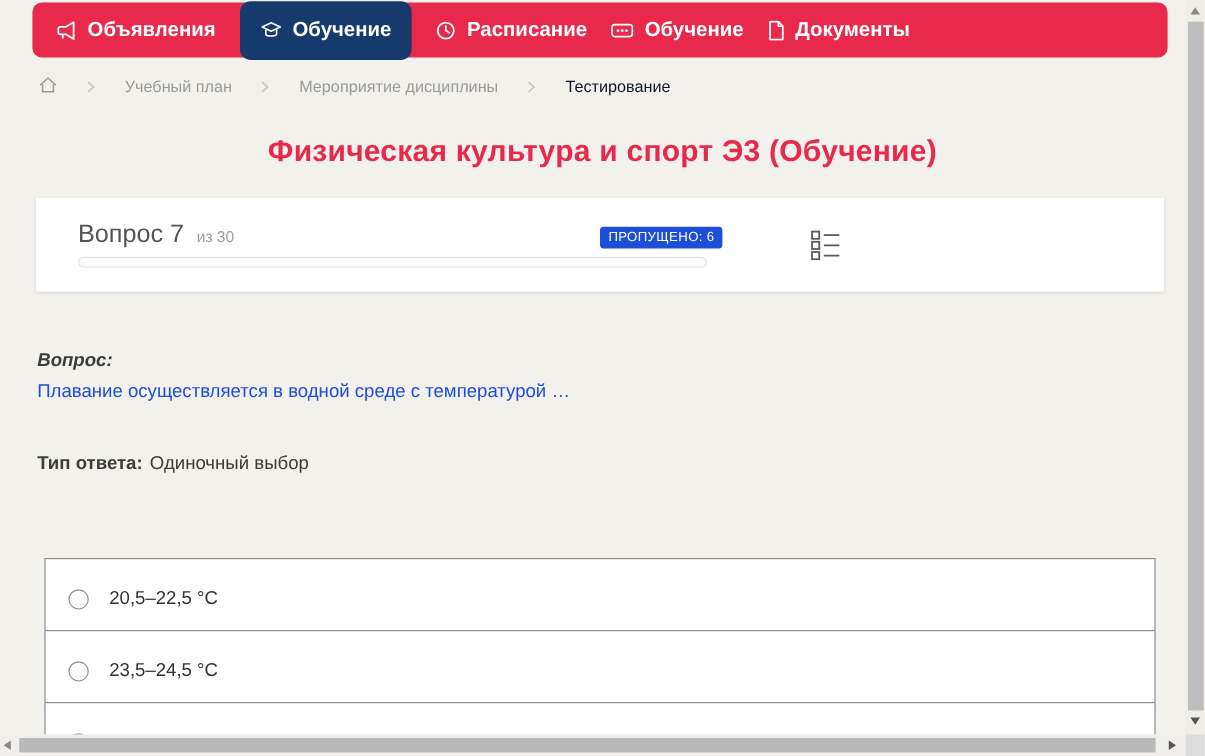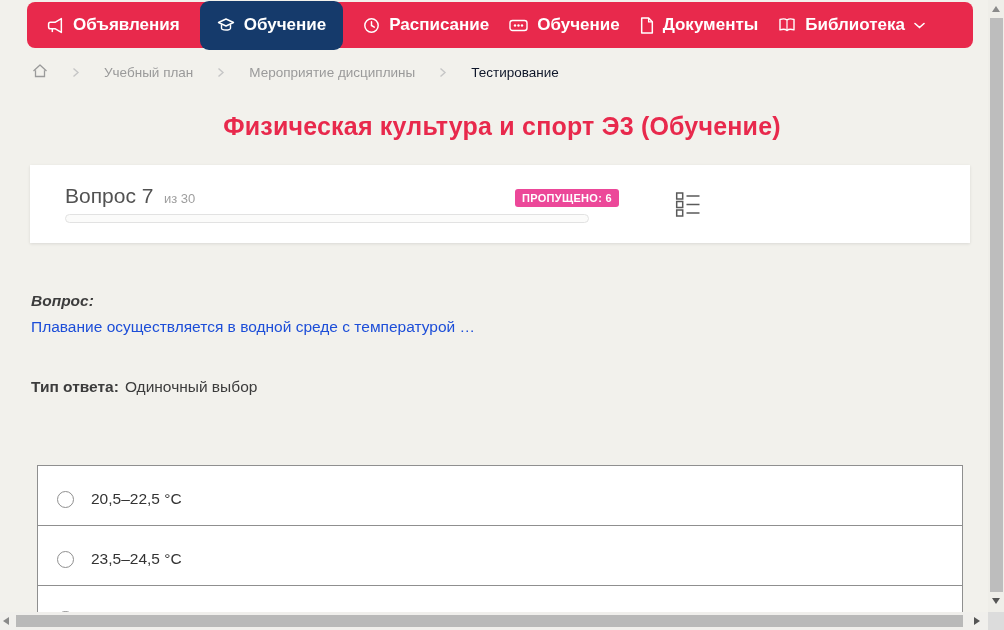--- a/index.html
+++ b/index.html
@@ -36,22 +36,22 @@
   }
   
   .question-card{
     position:absolute;left:30px;top:165px;width:940px;height:78px;
     background:#ffffff;box-shadow:0 1px 3px rgba(0,0,0,.10);
   }
   .q-head{position:absolute;left:35px;top:19px;}
   .q-number{font-size:21px;color:#525252;}
   .q-total{font-size:13px;color:#9e9e9e;margin-left:6px;}
   .skip-badge{
-    position:absolute;left:485px;top:24px;background:#ec4899;color:#fff;
-    font-size:11px;font-weight:700;padding:3px 7px 3px;border-radius:3px;
+    position:absolute;left:470px;top:24px;background:#1d4ed8;color:#fff;
+    font-size:11px;font-weight:400;padding:3px 7px 3px;border-radius:3px;
     letter-spacing:.3px;
   }
   .progress{
     position:absolute;left:35px;top:49px;width:522px;height:7px;
     border:1px solid #e2e2e2;background:#fbfbfa;border-radius:5px;overflow:hidden;
   }
   .progress-fill{height:100%;width:0%;background:#e8294c;border-radius:5px;}
   .qlist-btn{position:absolute;left:645px;top:26px;cursor:pointer;background:none;border:none;padding:0;}
   .timer{
     position:absolute;right:26px;top:17px;font-size:30px;font-weight:300;
@@ -136,34 +136,20 @@
       <span>Обучение</span>
     </div>
     <div class="nav-item">
       <span>
           <svg width="14" height="17" viewBox="0 0 13 16">
             <path d="M1.5 1h6.5l3.5 3.5V15h-10V1z" fill="none" stroke="#fff" stroke-width="1.4" stroke-linejoin="round"></path>
             <path d="M8 1v3.5h3.5" fill="none" stroke="#fff" stroke-width="1.2"></path>
           </svg>
         </span>
       <span>Документы</span>
-    </div>
-    <div class="nav-item">
-      <span>
-          <svg width="18" height="16" viewBox="0 0 18 15">
-            <path d="M9 2.6C7.6 1.4 4.6 1.2 2 2v10.4c2.6-.8 5.6-.6 7 .6 1.4-1.2 4.4-1.4 7-.6V2c-2.6-.8-5.6-.6-7 .6z" fill="none" stroke="#fff" stroke-width="1.4" stroke-linejoin="round"></path>
-            <path d="M9 3.2v9.8" stroke="#fff" stroke-width="1.2"></path>
-          </svg>
-        </span>
-      <span>Библиотека</span>
-      <span>
-          <svg width="11" height="7" viewBox="0 0 11 7">
-            <path d="M1 1.5 5.5 5.5 10 1.5" fill="none" stroke="#fff" stroke-width="1.6" stroke-linecap="round"></path>
-          </svg>
-        </span>
     </div>
   </nav>
 
   <div class="breadcrumb">
     <span class="crumb"><svg width="16" height="16" viewBox="0 0 16 16">
           <path d="M1.5 8 8 2l6.5 6" fill="none" stroke="#9a9a9a" stroke-width="1.3" stroke-linejoin="round"></path>
           <path d="M3.5 7.2v6.3h9V7.2" fill="none" stroke="#9a9a9a" stroke-width="1.3"></path>
         </svg></span>
     <span class="sep">
         <svg width="8" height="11" viewBox="0 0 8 11">

